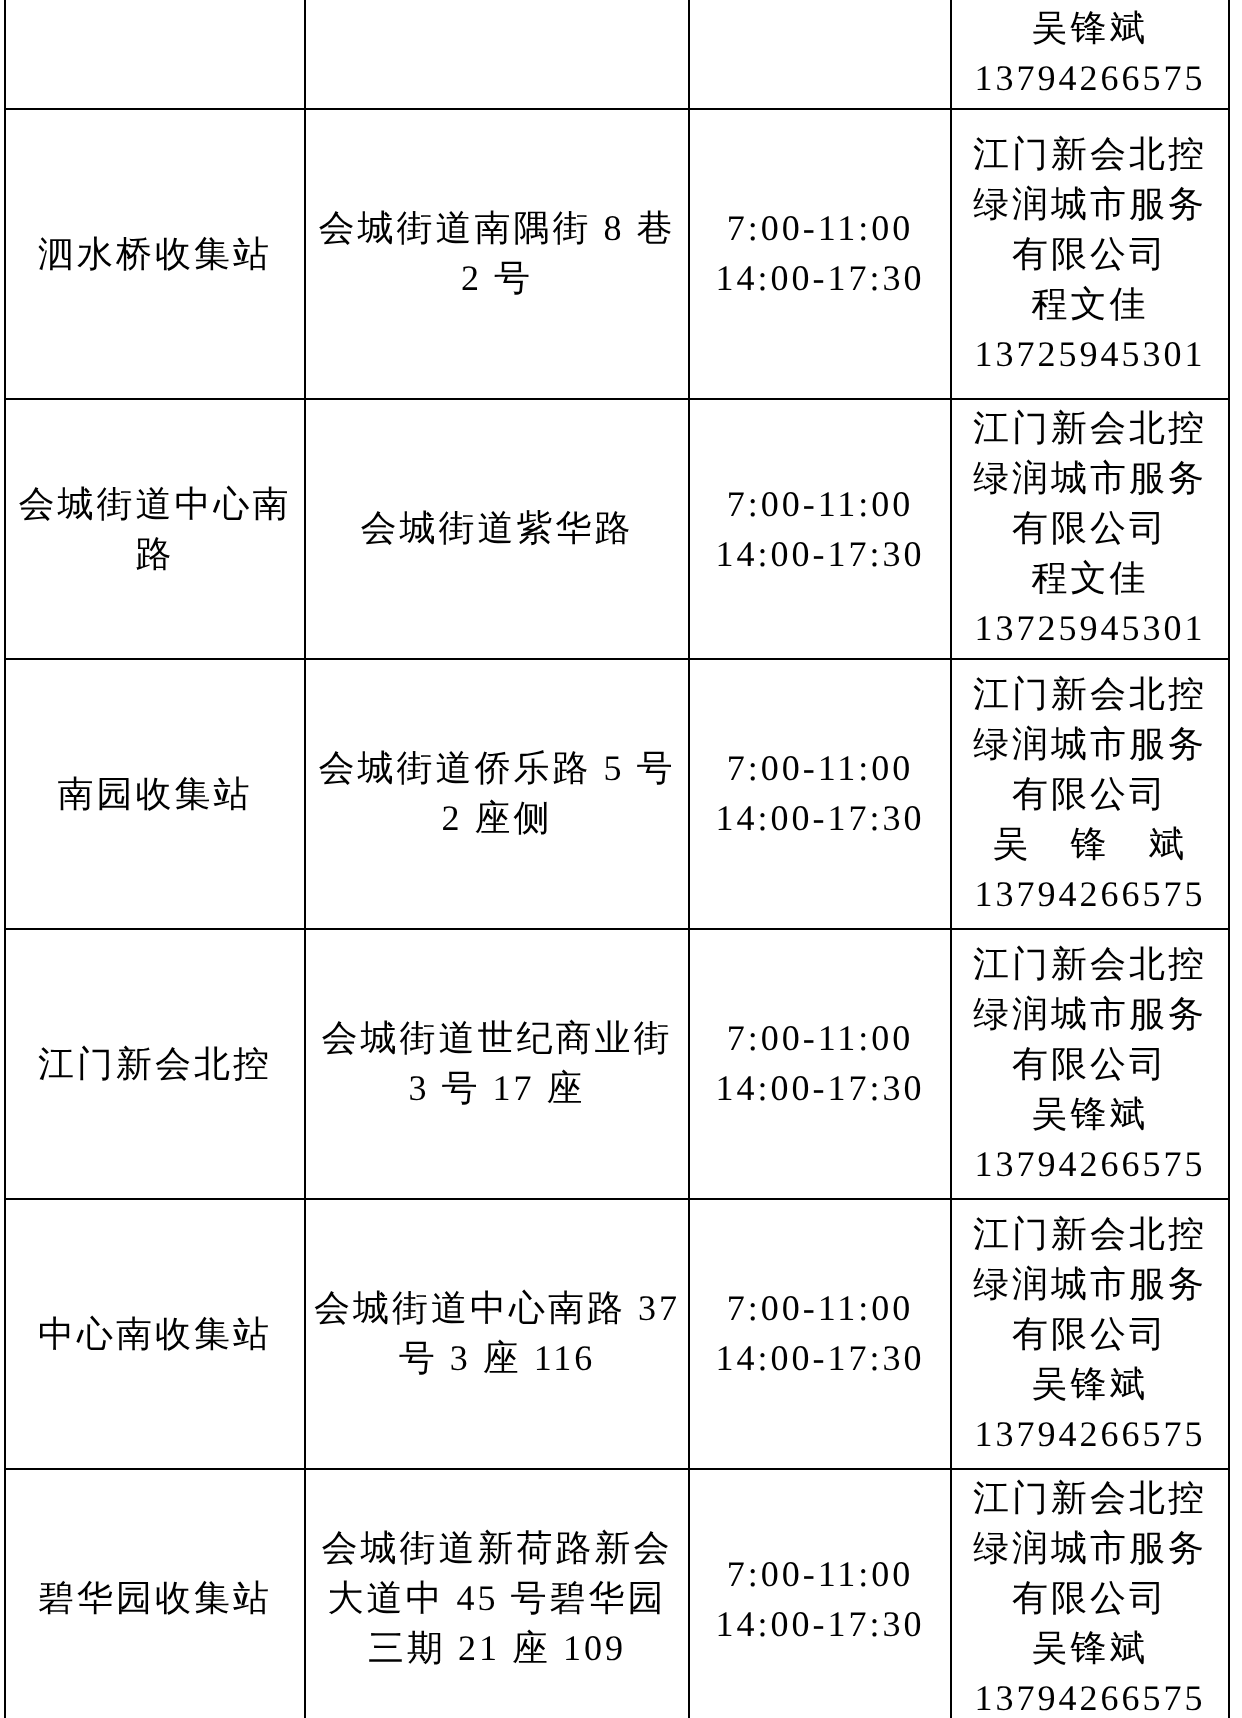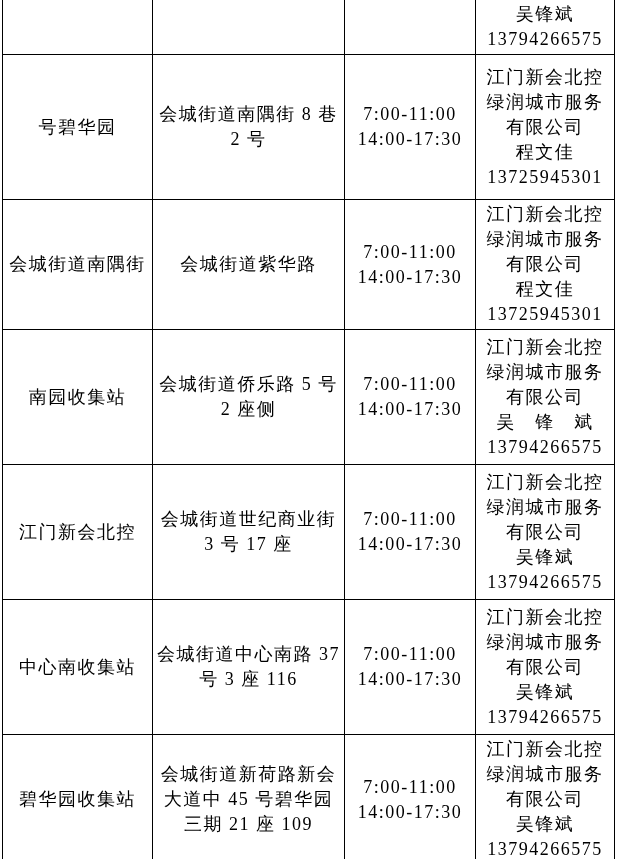--- a/index.html
+++ b/index.html
@@ -71,33 +71,33 @@
   </colgroup>
   <tbody>
     <tr data-row="0">
       <td class="station-cell"></td>
       <td class="address-cell"></td>
       <td class="hours-cell"></td>
       <td class="contact-cell">吴锋斌
 13794266575</td>
     </tr>
     <tr data-row="1">
-      <td class="station-cell">号碧华园</td>
+      <td class="station-cell">泗水桥收集站</td>
       <td class="address-cell">会城街道南隅街 8 巷
 2 号</td>
       <td class="hours-cell">7:00-11:00
 14:00-17:30</td>
       <td class="contact-cell">江门新会北控
 绿润城市服务
 有限公司
 程文佳
 13725945301</td>
     </tr>
     <tr data-row="2">
-      <td class="station-cell">会城街道南隅街</td>
+      <td class="station-cell">会城街道中心南路</td>
       <td class="address-cell">会城街道紫华路</td>
       <td class="hours-cell">7:00-11:00
 14:00-17:30</td>
       <td class="contact-cell">江门新会北控
 绿润城市服务
 有限公司
 程文佳
 13725945301</td>
     </tr>
     <tr data-row="3">

